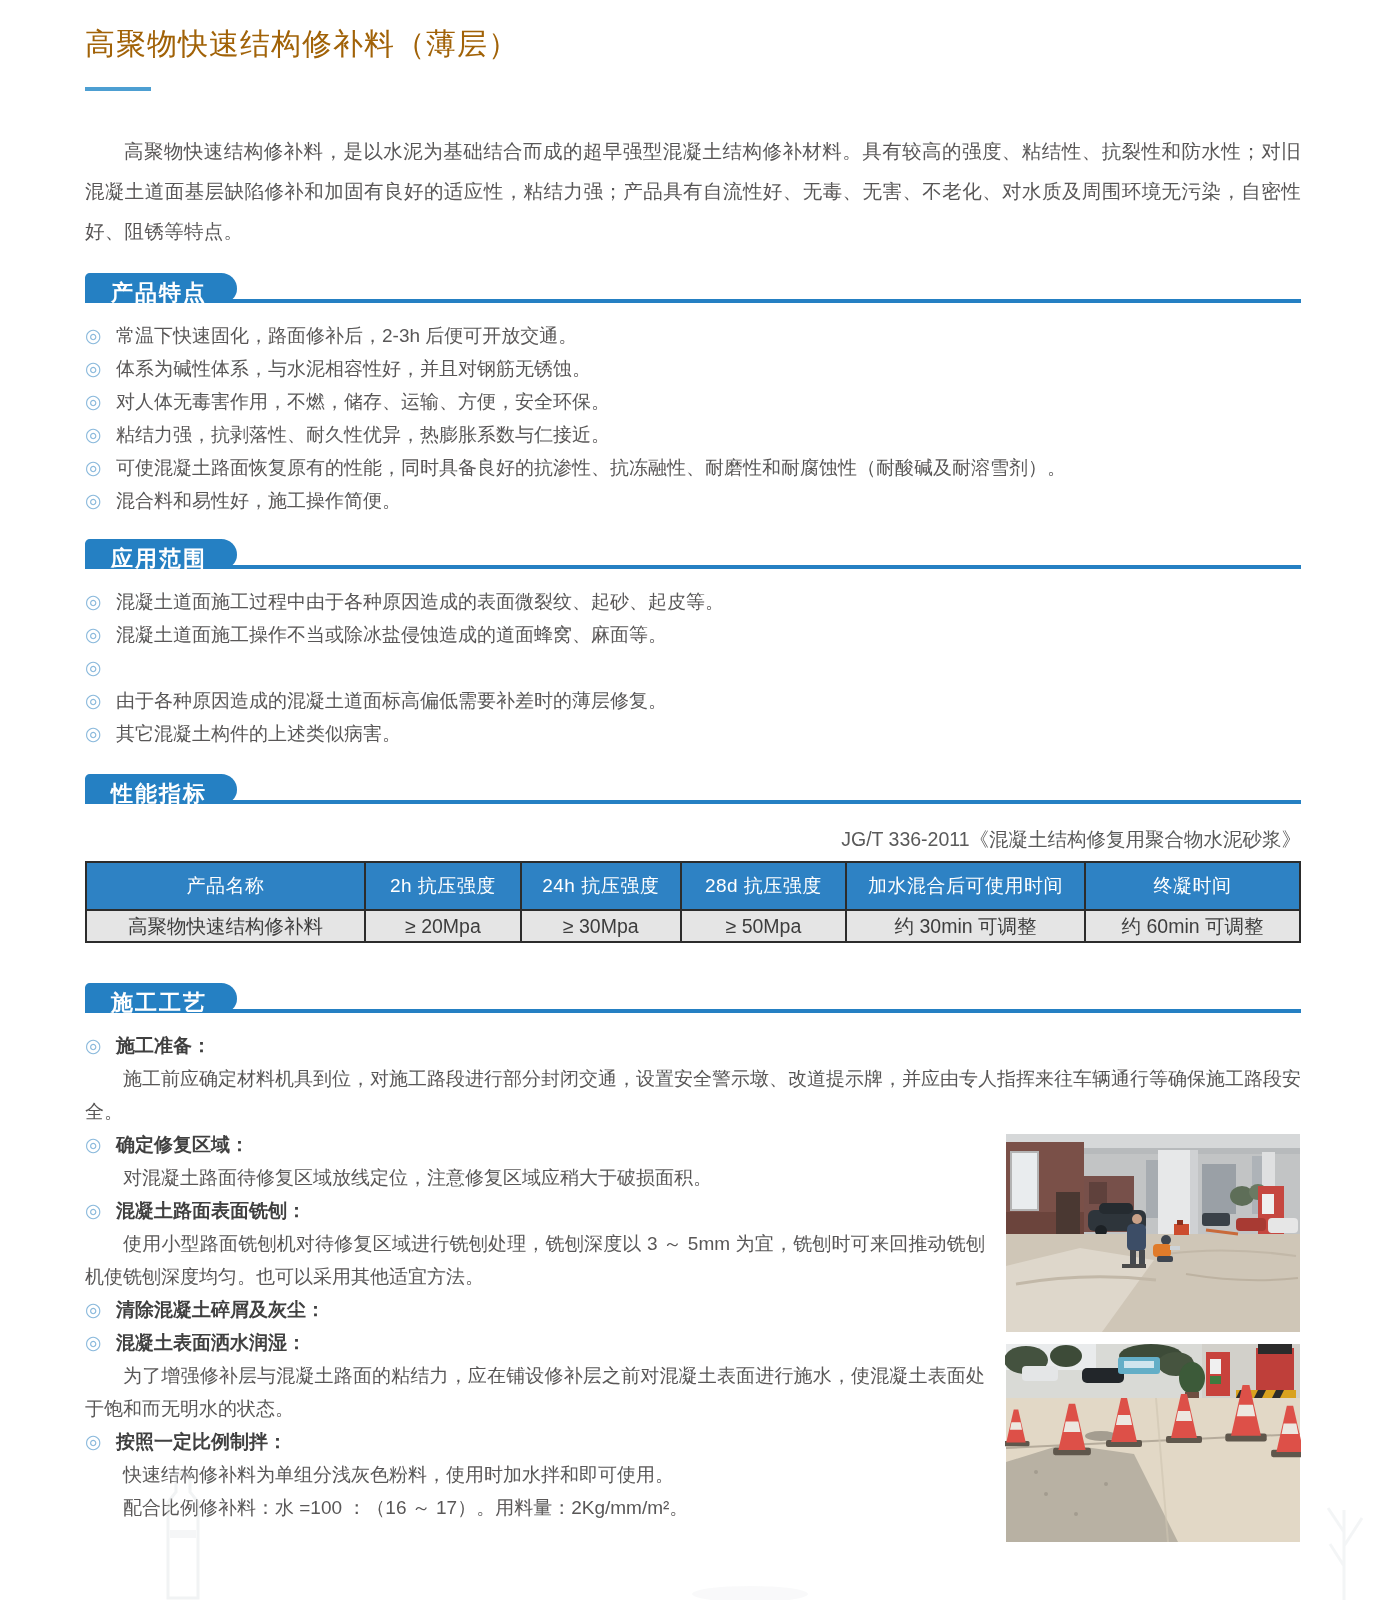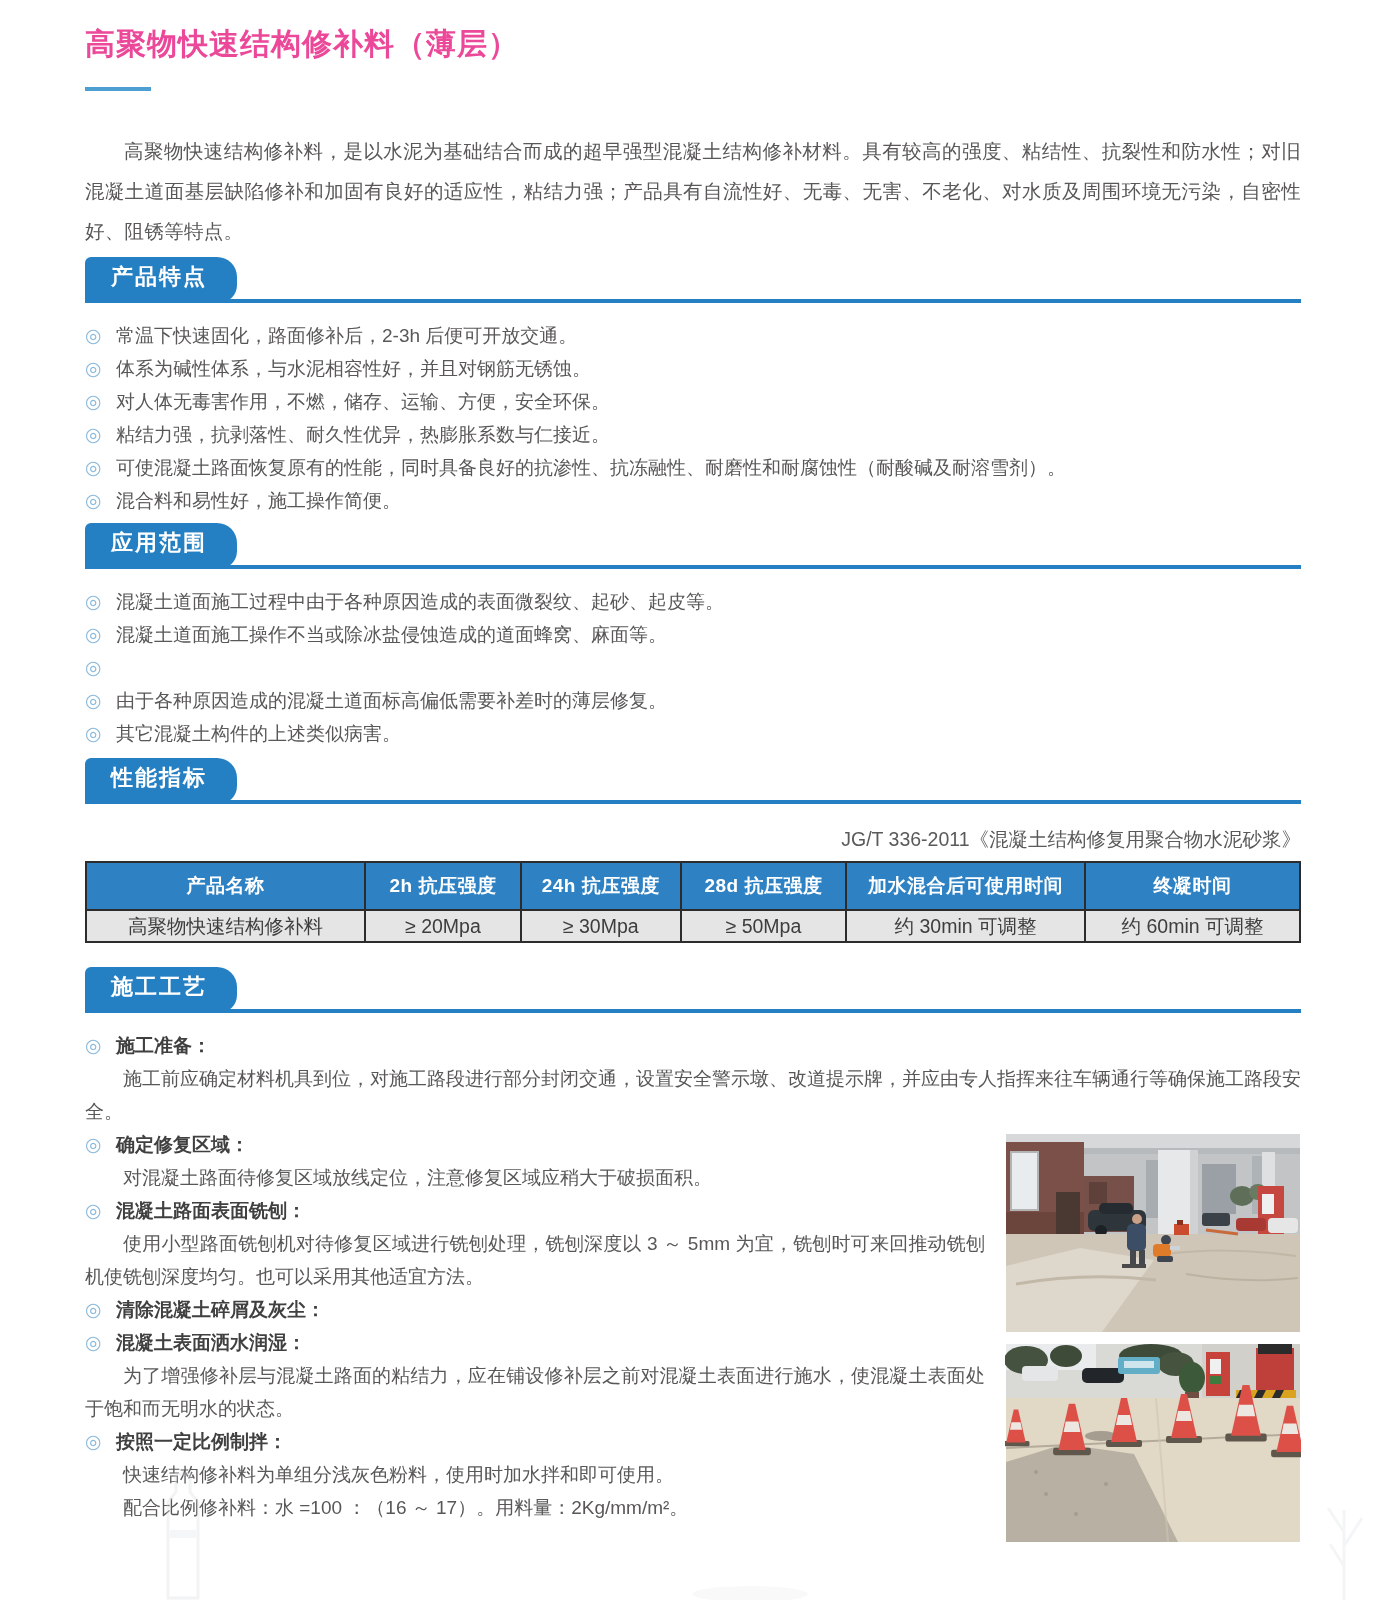--- a/index.html
+++ b/index.html
@@ -3,49 +3,49 @@
 <meta charset="utf-8">
 <style>
   * { margin:0; padding:0; box-sizing:border-box; }
   html,body { background:#ffffff; }
   body { font-family:"Liberation Sans","DejaVu Sans",sans-serif; }
   .page {
     position:relative; width:1384px; height:1600px; overflow:hidden;
     background:#ffffff; padding:22px 83px 0 85px; color:#5a5a5a;
   }
   
-  .doc-title { color:#ec4899; font-size:30px; font-weight:bold; line-height:44px; letter-spacing:1px; }
+  .doc-title { color:#a16207; font-size:30px; font-weight:normal; line-height:44px; letter-spacing:1px; }
   .title-dash { width:66px; height:4px; background:#4d9fd2; margin-top:21px; }
   
   .intro {
     margin-top:40px; font-size:19.5px; line-height:40px; text-indent:2em;
     text-align:justify; color:#595757; letter-spacing:0.3px;
   }
   
   .sec-head { position:relative; height:42px; margin-top:18px; }
   .sec-line { position:absolute; left:0; right:0; bottom:0; height:4px; background:#2580c3; }
   .sec-tab {
-    position:absolute; left:0; bottom:0; height:46px; line-height:40px;
+    position:absolute; left:0; bottom:0; height:30px; line-height:40px;
     background:#2580c3; color:#ffffff; font-size:22px; font-weight:bold;
     letter-spacing:2px; padding:0 30px 0 26px;
     border-radius:6px 20px 18px 0;
   }
   .s1 { margin-top:10px; }
   .s2 { margin-top:10px;text-align:center; }
   .s3 { margin-top:12px; }
   .s4 { margin-top:28px;text-align:right; }
   
   ul.bullets { list-style:none; margin-top:16px; }
   ul.bullets li { display:flex; align-items:flex-start; line-height:33px; font-size:19px; color:#595757; }
   .bl { color:#8ab9dc; font-size:19px; width:31px; flex:0 0 31px; }
   
   .tbl-caption { margin-top:22px; text-align:right; font-size:19.5px; color:#5a5a5a; line-height:26px; }
   table.perf { width:100%; border-collapse:collapse; margin-top:9px; table-layout:fixed; }
   table.perf th {
-    background:#2e82c4; color:#ffffff; font-weight:bold; font-size:19px;
+    background:#2e82c4; color:#ffffff; font-weight:normal; font-size:19px;
     height:48px; border:2px solid #2c2c2c; text-align:center; letter-spacing:0.5px;
   }
   table.perf td {
     background:#e5e5e5; color:#3d3d3d; font-size:19.5px; height:32px;
     border:2px solid #2c2c2c; text-align:center;
   }
   
   .process { margin-top:16px; font-size:19px; color:#595757; }
   .step-label { display:flex; align-items:flex-start; line-height:33px; color:#404040; font-weight:bold; font-size:19px; }
   .step-body { line-height:33px; text-indent:2em; text-align:justify; color:#595757; }

